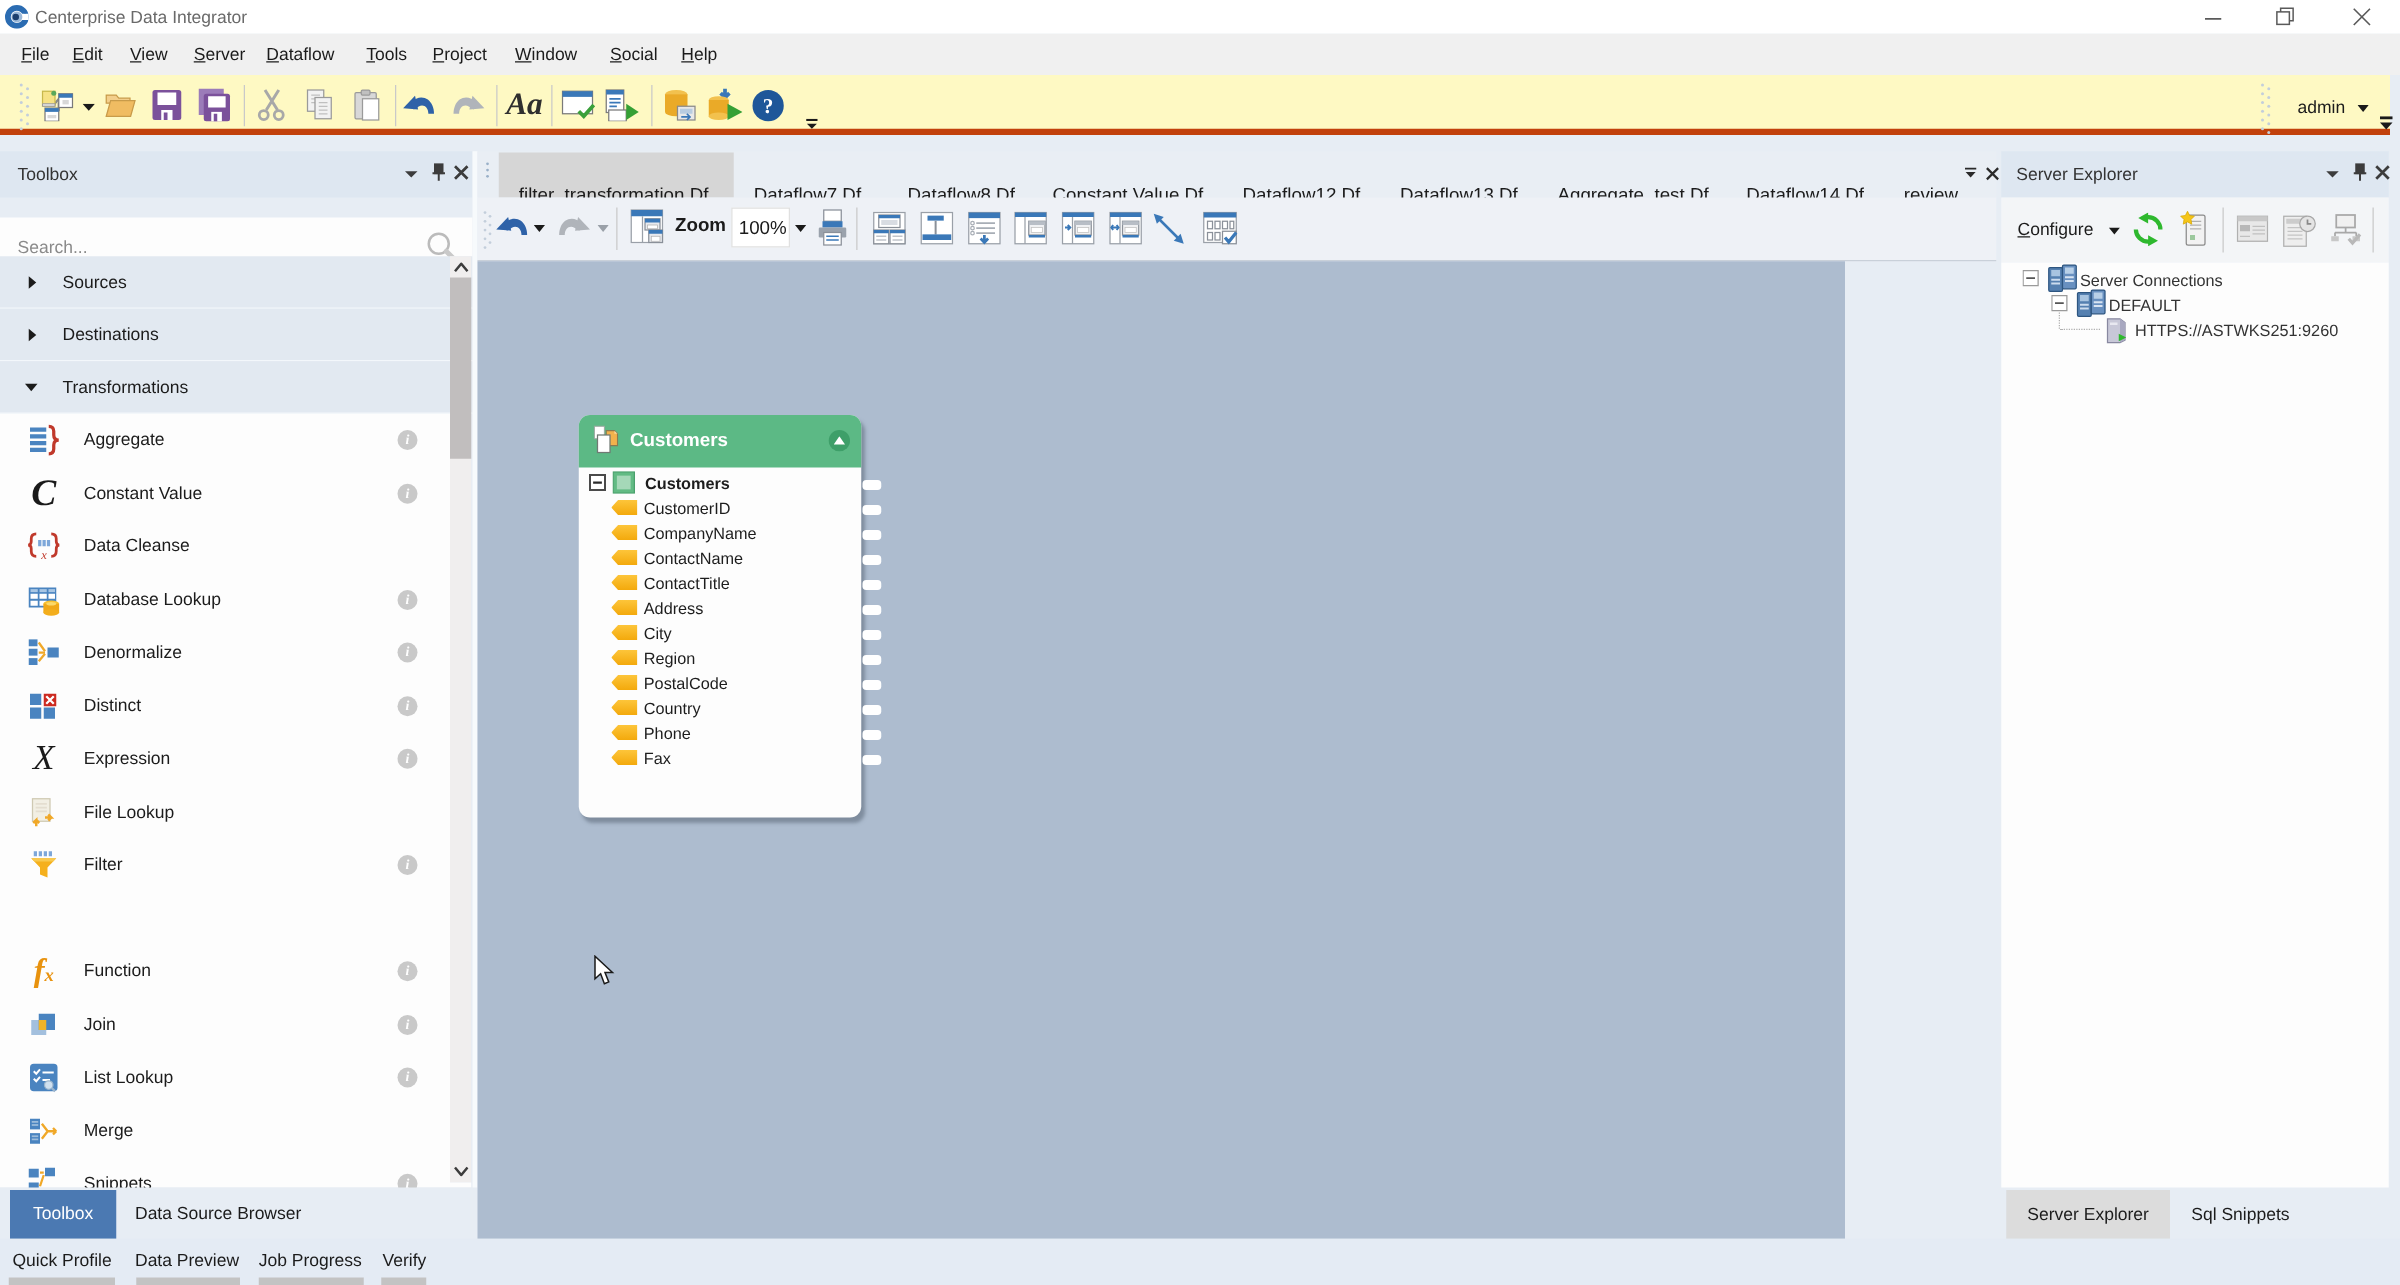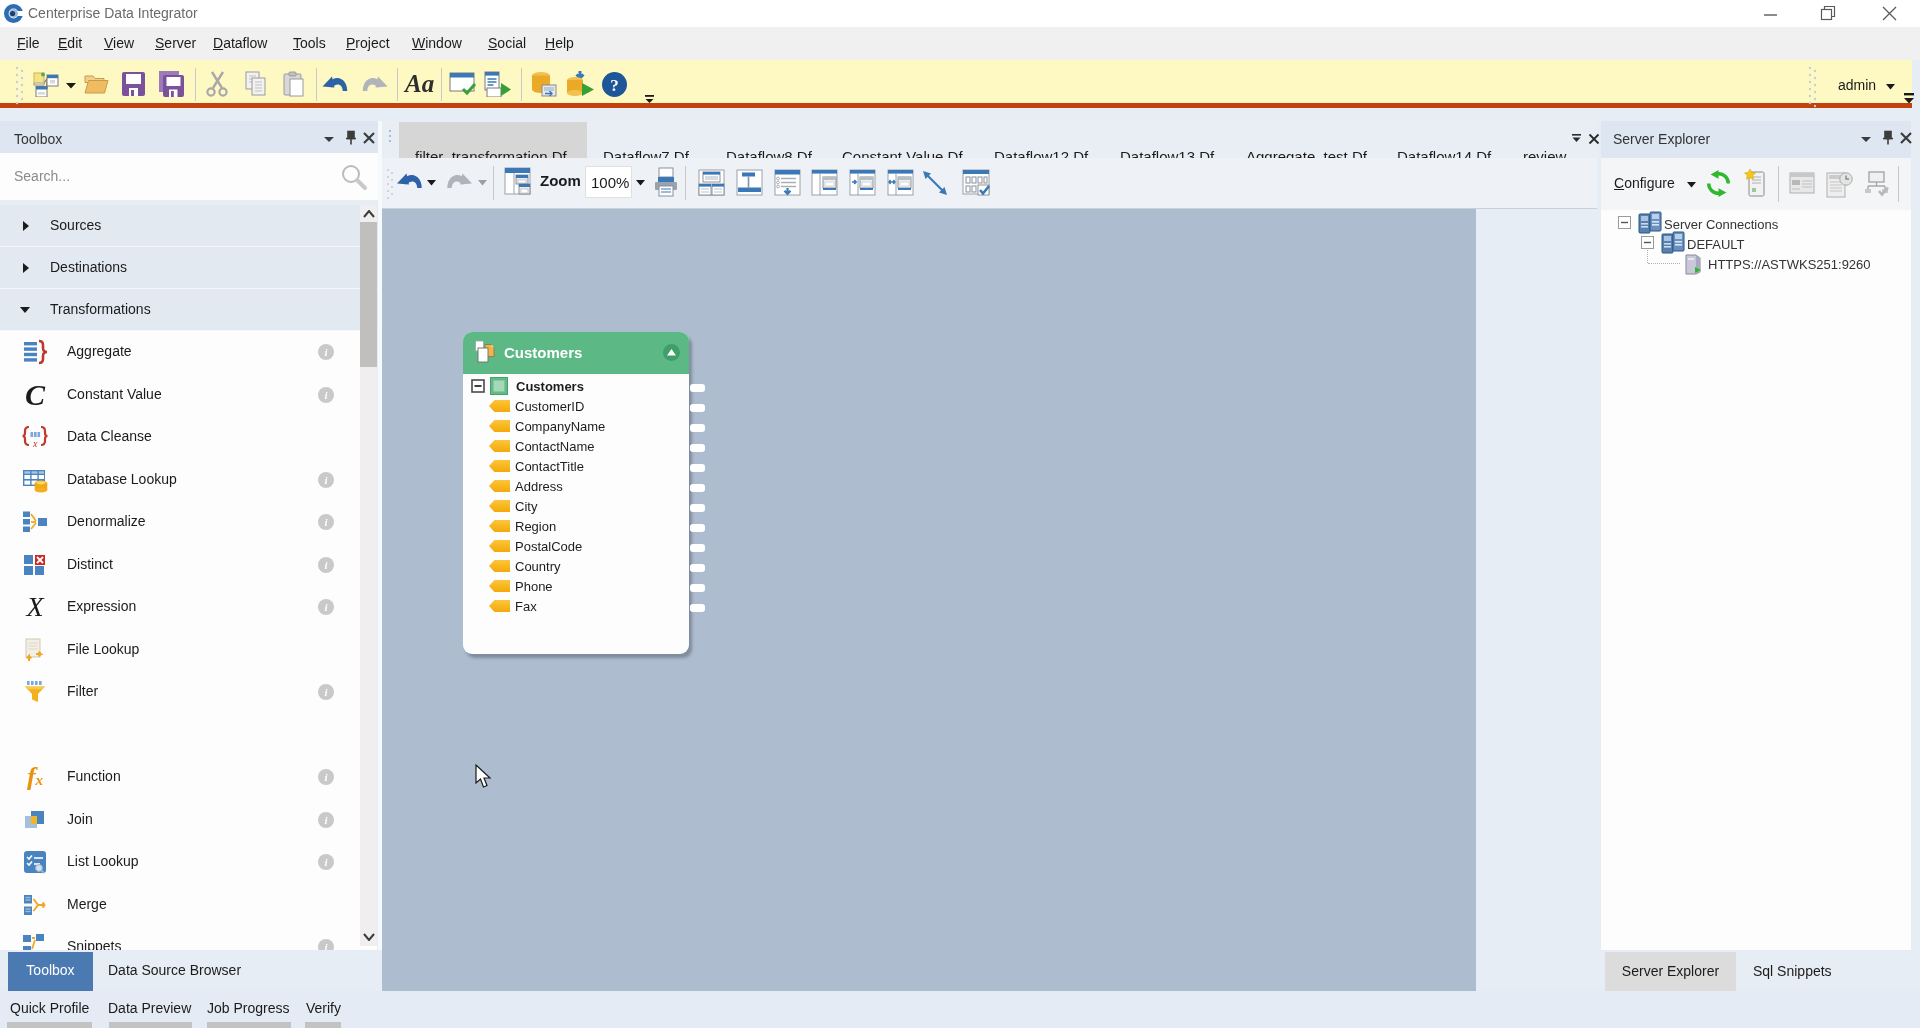--- a/index.html
+++ b/index.html
@@ -13,21 +13,21 @@
 #menubar { left:0; top:27px; width:1920px; height:33px; background:#f0f0f0; }
 .menuitem { position:absolute; top:8px; font-size:14px; color:#1b1b1b; }
 .menuitem u { text-decoration:underline; }
 
 #toolbar1 { left:0; top:60px; width:1912px; height:48px; background:#fef9c3; border-bottom:5px solid #c2410c; }
 
 #dock { left:0; top:108px; width:1920px; height:883px; background:#e7edf4; }
 
 #lp-head { left:0; top:121px; width:378px; height:37px; background:#dee7f1; }
 #lp-title { left:14px; top:131px; font-size:14px; color:#333; }
-#lp-search { left:0; top:153px; width:378px; height:47px; background:#fdfdfd; }
+#lp-search { left:0; top:174px; width:378px; height:47px; background:#fdfdfd; }
 #lp-search span { position:absolute; left:14px; top:15px; font-size:14px; color:#8a8a8a; }
 .section { left:0; width:378px; height:42px; background:#e2e9f1; border-bottom:1px solid #f3f7fb; }
 .section .arrow { position:absolute; left:22px; top:15px; }
 .section .lbl { position:absolute; left:50px; top:12px; font-size:14px; color:#1b1b1b; }
 #lp-list { left:0; top:331px; width:360px; height:619px; background:#fdfdfd; }
 .titem { position:absolute; left:0; width:360px; height:42px; }
 .titem .txt { position:absolute; left:67px; top:12px; font-size:14px; color:#1b1b1b; }
 .titem .ico { position:absolute; left:22px; top:8px; width:26px; height:26px; }
 .info { position:absolute; left:318px; top:13px; width:16px; height:16px; border-radius:50%; background:#c9c9c9; color:#ffffff; font-size:11px; font-style:italic; font-weight:bold; text-align:center; line-height:16px; font-family:"Liberation Serif",serif; }
 

